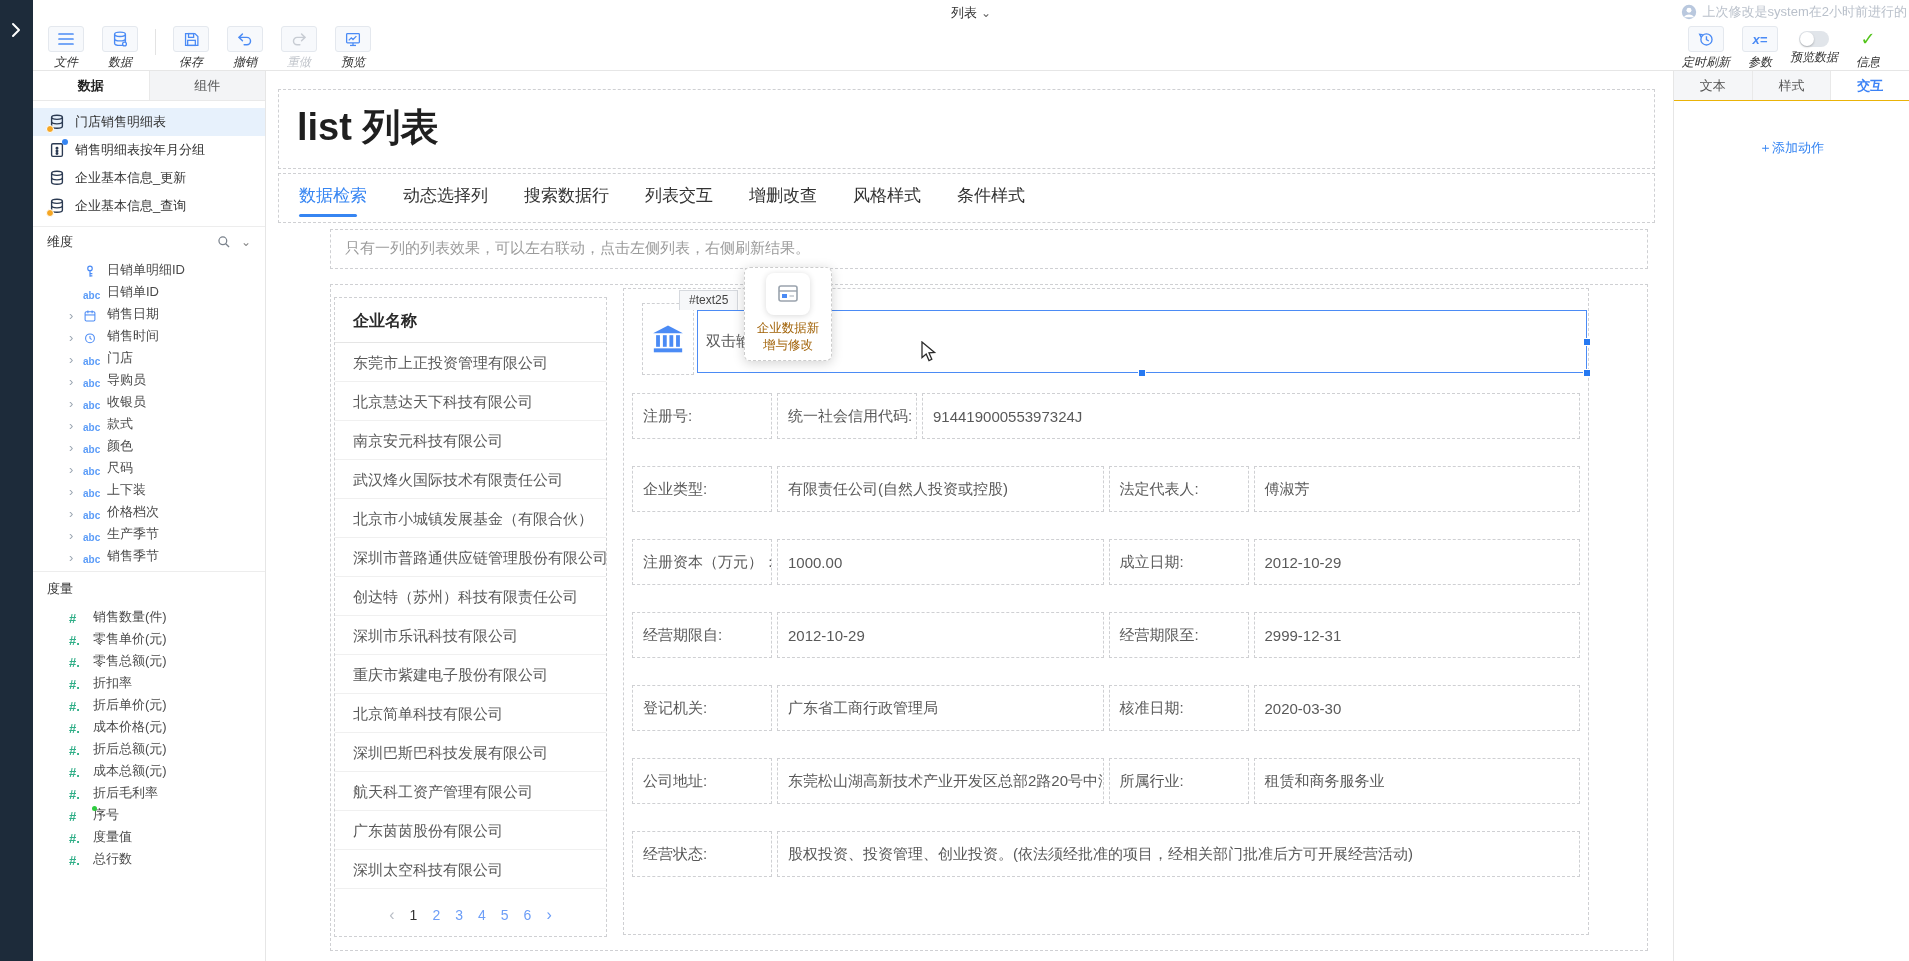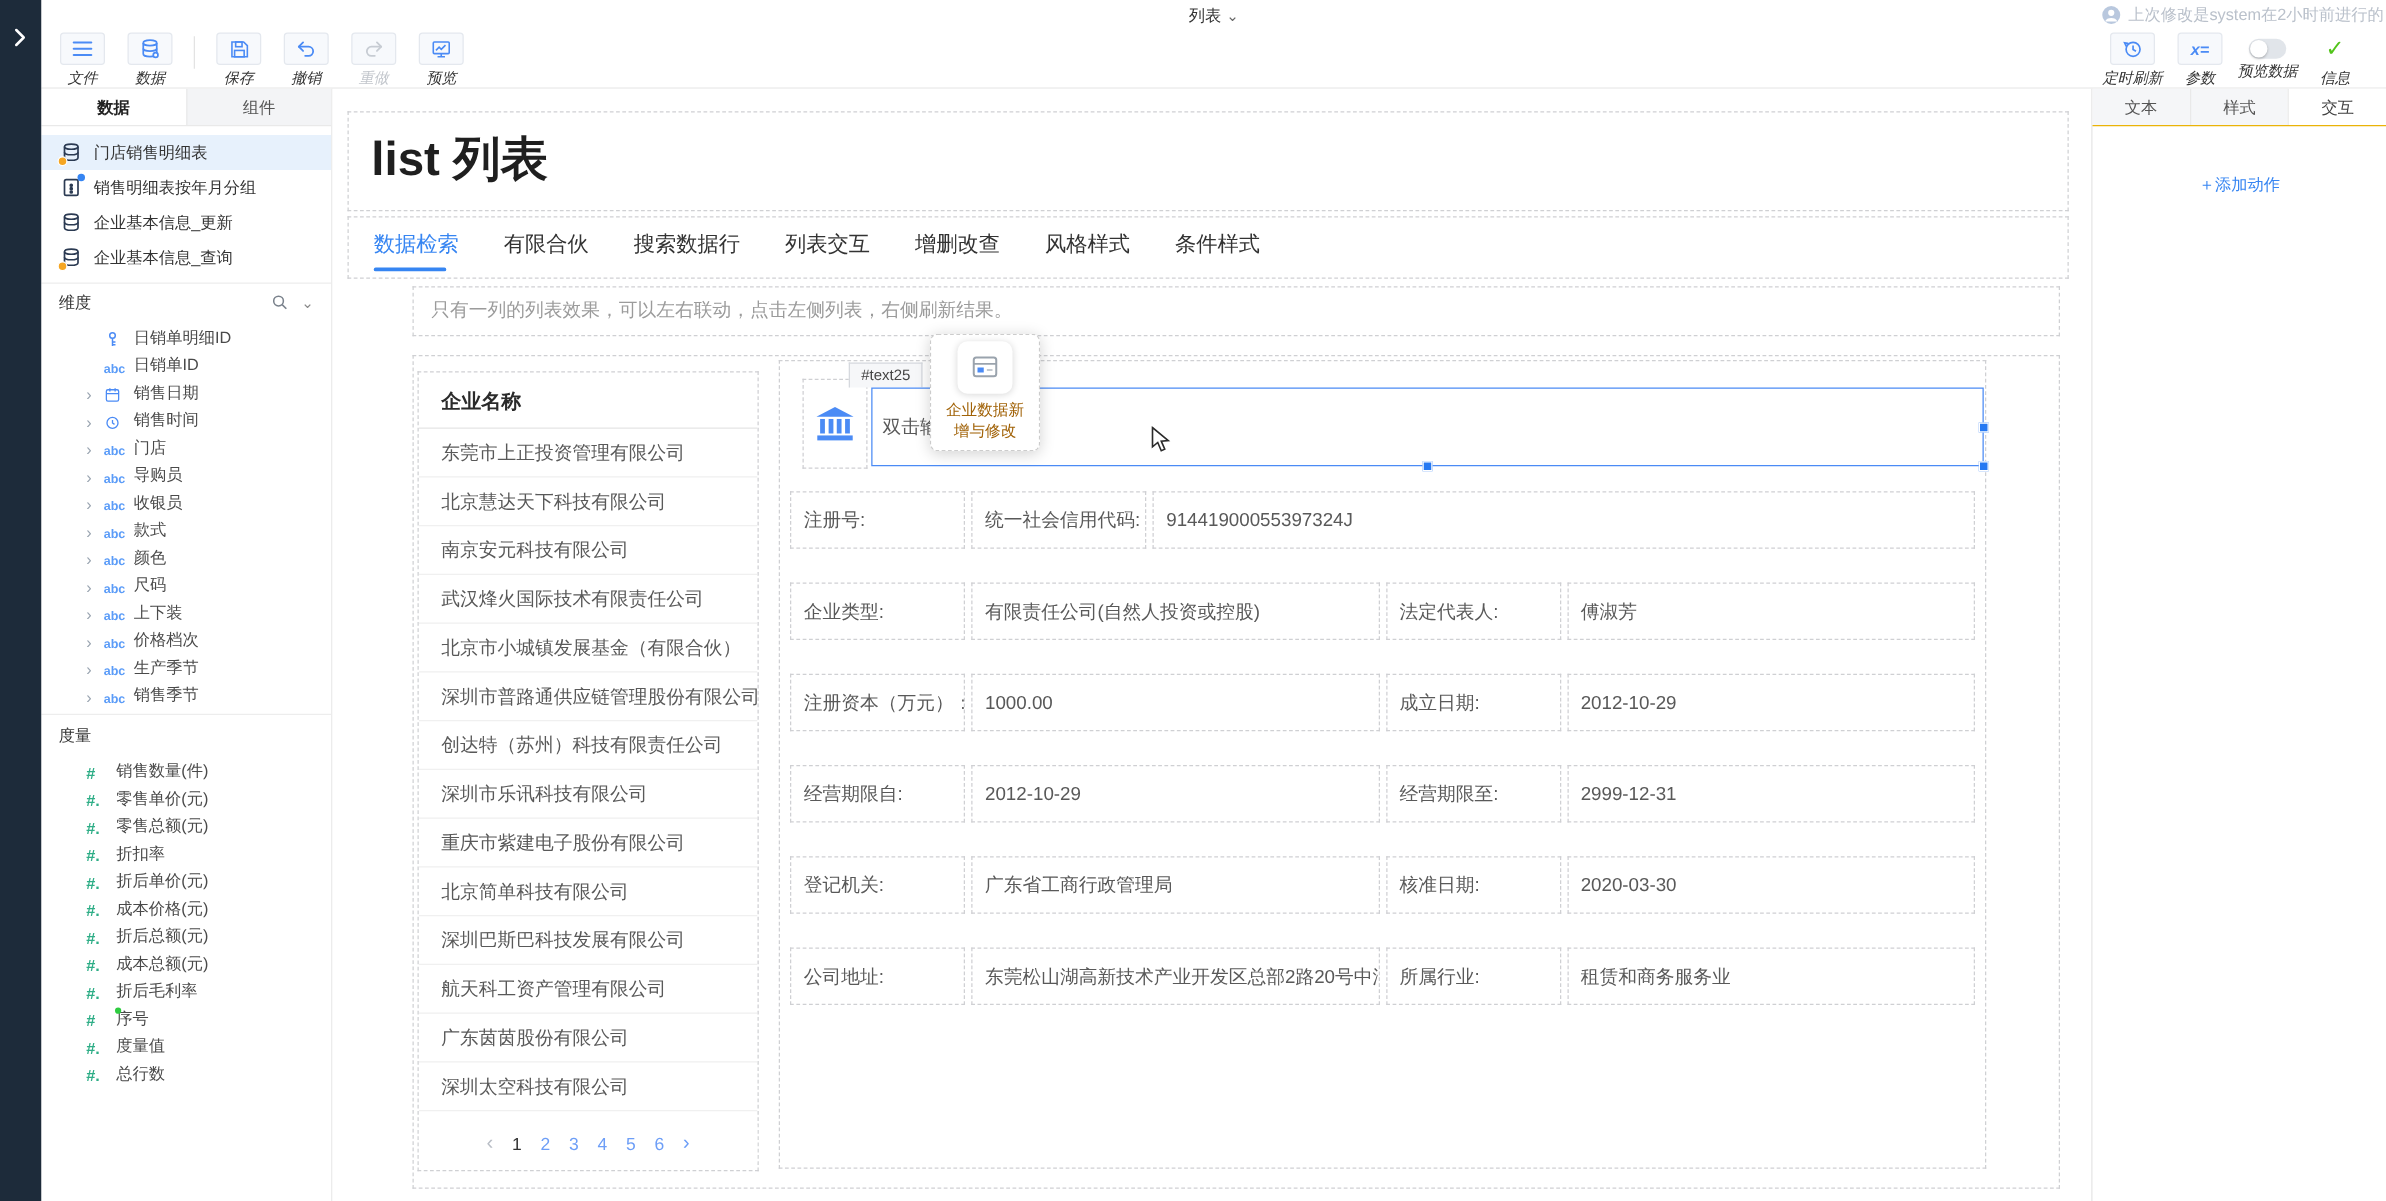--- a/index.html
+++ b/index.html
@@ -55,21 +55,21 @@
   .fic-hash { color:#2fae87; font-size:13px; font-weight:bold; position:relative; }
   .fic-hash.dotted::after { content:"."; color:#2fae87; }
   .dotbadge { position:absolute; right:-4px; top:-3px; width:5px; height:5px; border-radius:50%; background:#2ecc40; }
   .meas-sec { border-top:1px solid #ededed; margin-top:6px; padding-top:2px; }
 
   
   .rightbar { position:absolute; right:0; top:71px; width:236px; bottom:0; background:#fff; border-left:1px solid #e6e6e6; }
   .rb-tabs { display:flex; height:30px; border-bottom:1px solid #eab308; }
   .rb-tab { flex:1; text-align:center; line-height:30px; background:#f5f6f8; color:#555; border-left:1px solid #e9e9e9; cursor:pointer; }
   .rb-tab:first-child { border-left:none; }
-  .rb-tab.active { background:#fff; color:#404040; font-weight:normal; }
+  .rb-tab.active { background:#fff; color:#3b82f6; font-weight:bold; }
   .add-action { margin-top:38px; text-align:center; color:#3685f2; font-size:13px; cursor:pointer; }
 
   
   .canvas { position:absolute; left:266px; top:71px; right:236px; bottom:0; background:#fff; overflow:hidden; }
   .dash { border:1px dashed #cfd0d3; }
   .title-box { position:absolute; left:12px; top:18px; right:18px; height:80px; }
   .page-title { font-size:38px; font-weight:bold; color:#1f1f1f; padding:12px 0 0 18px; letter-spacing:0; }
   .tabs-box { position:absolute; left:12px; top:102px; right:18px; height:50px; display:flex; gap:36px; padding:10px 0 0 20px; }
   .ctab { font-size:17px; color:#333; cursor:pointer; }
   .ctab.active { color:#3685f2; }
@@ -455,21 +455,21 @@
   </div>
 </div>
 
 <div class="canvas">
   <div class="title-box dash">
     <div class="page-title">list 列表</div>
   </div>
 
   <div class="tabs-box dash">
     <div class="ctab active">数据检索</div>
-    <div class="ctab">有限合伙</div>
+    <div class="ctab">动态选择列</div>
     <div class="ctab">搜索数据行</div>
     <div class="ctab">列表交互</div>
     <div class="ctab">增删改查</div>
     <div class="ctab">风格样式</div>
     <div class="ctab">条件样式</div>
   </div>
 
   <div class="desc-box dash">只有一列的列表效果，可以左右联动，点击左侧列表，右侧刷新结果。</div>
 
   <div class="outer-box dash">
@@ -571,20 +571,24 @@
         <div class="dcell val">广东省工商行政管理局</div>
         <div class="dcell lab">核准日期:</div>
         <div class="dcell val">2020-03-30</div>
       </div>
       <div class="drow" style="top:469px">
         <div class="dcell lab">公司地址:</div>
         <div class="dcell val">东莞松山湖高新技术产业开发区总部2路20号中汇世...</div>
         <div class="dcell lab">所属行业:</div>
         <div class="dcell val">租赁和商务服务业</div>
       </div>
+      <div class="drow" style="top:542px">
+        <div class="dcell lab">经营状态:</div>
+        <div class="dcell val">股权投资、投资管理、创业投资。(依法须经批准的项目，经相关部门批准后方可开展经营活动)</div>
+      </div>
     </div>
   </div>
 </div>
 
 <div class="rightbar">
   <div class="rb-tabs">
     <div class="rb-tab">文本</div>
     <div class="rb-tab">样式</div>
     <div class="rb-tab active">交互</div>
   </div>

